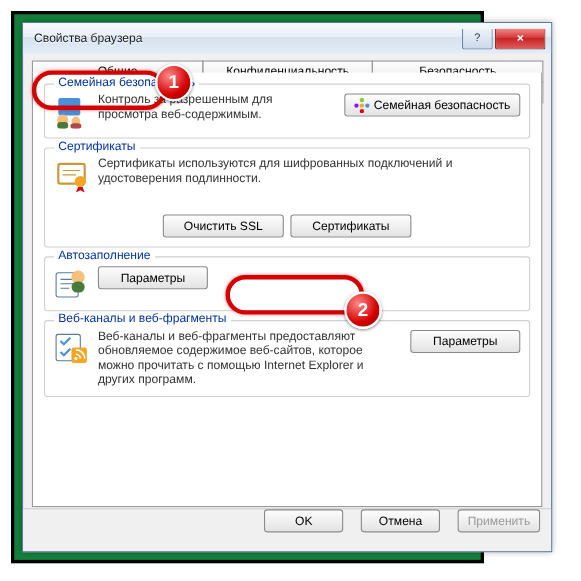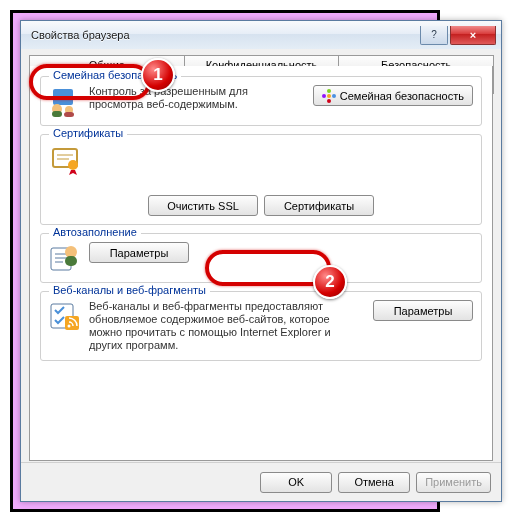--- a/index.html
+++ b/index.html
@@ -1,16 +1,16 @@
 <!DOCTYPE html>
 <html><head>
 <meta charset="utf-8">
 <style>
 body{margin:0;font-family:"Segoe UI",Tahoma,sans-serif;font-size:11px;background:#fff;width:528px;height:528px;position:relative}
-.shot{position:absolute;left:10px;top:10px;width:430px;height:502px;border:3px solid #000;box-sizing:border-box;background:#f0abfc}
+.shot{position:absolute;left:10px;top:10px;width:430px;height:502px;border:3px solid #000;box-sizing:border-box;background:#15803d}
 .dialog{position:absolute;left:7px;top:7px;width:480px;height:480px;background:#f0f0f0;border:1px solid #5a7ba0;box-shadow:0 0 6px rgba(0,0,0,.3)}
 .titlebar{height:28px;background:linear-gradient(to bottom,#f8fafc 0%,#e7eef7 45%,#d6e2ef 46%,#e4edf6 100%);display:flex;align-items:center;padding:0 4px 0 10px;color:#1a1a1a}
 .titlebar .title{flex:1;text-shadow:0 1px 0 #fff}
 .wbtn{width:26px;height:18px;margin:0 1px;border:1px solid #6b8aab;border-radius:0 0 2px 2px;border-top:none;display:flex;align-items:center;justify-content:center;background:linear-gradient(to bottom,#eef3f9,#cbd9ea)}
 .wbtn.close{width:44px;background:linear-gradient(to bottom,#f08b8b,#d83a3a 45%,#c42020 46%,#e05a5a);border-color:#8a3030}
 .wbtn span{font-family:Arial;font-size:10px;line-height:10px;color:#2b3a4c}
 .wbtn.close span{color:#fff;font-weight:bold;font-size:11px}
 .tabs{position:relative;margin:6px 8px 0 8px;height:40px}
 .tabrow{position:absolute;left:0;right:0;display:flex}
 .tabrow.top{top:0}
@@ -18,21 +18,21 @@
 .tab{flex:1;height:20px;border:1px solid #9a9a9a;background:linear-gradient(to bottom,#fdfdfd,#ececec);display:flex;align-items:center;justify-content:center;margin-right:-1px;box-sizing:border-box;cursor:pointer;font-size:11px}
 .tab.active{background:#fff;border-bottom-color:#fff;z-index:2;position:relative}
 .page{position:absolute;left:8px;right:8px;top:45px;bottom:40px;border:1px solid #9a9a9a;background:#fff;border-top:none;padding:10px 10px 6px 10px;overflow:hidden}
 .group{border:1px solid #d0d0d0;border-radius:3px;margin:0 0 8px 0;padding:8px 8px 8px 8px;position:relative;background:#fff}
 .group>legend,.group-title{position:absolute;top:-8px;left:8px;background:#fff;padding:0 4px;color:#003399}
 .row{display:flex;align-items:flex-start;gap:8px}
 .icon{width:32px;height:32px;flex-shrink:0}
 .desc{flex:1;color:#333;line-height:13px}
 .btn{height:21px;min-width:80px;padding:0 8px;border:1px solid #8a8a8a;background:linear-gradient(to bottom,#fdfdfd,#e3e3e3);border-radius:3px;font-family:inherit;font-size:11px;cursor:pointer;display:inline-flex;align-items:center;justify-content:center;gap:4px}
 .btnbar{display:flex;gap:6px;justify-content:center;margin-top:20px}
-.footer{position:absolute;left:0;right:0;bottom:0;height:38px;background:#f0f0f0;border-top:1px solid #d0d0d0;display:flex;align-items:center;justify-content:flex-end;gap:6px;padding:0 10px}
+.footer{position:absolute;left:0;right:0;bottom:0;height:38px;background:#f0f0f0;border-top:1px solid #d0d0d0;display:flex;align-items:flex-start;justify-content:flex-end;gap:16px;padding:0 10px}
 .footer .btn{min-width:72px}
 .footer .btn.disabled{color:#9a9a9a}
 .ann{position:absolute;pointer-events:none}
 .ring{border:4px solid #d40000;border-radius:20px;box-shadow:0 0 3px rgba(212,0,0,.6)}
 .num{width:30px;height:30px;border-radius:50%;background:radial-gradient(circle at 35% 30%,#ff8a8a,#d40000 60%,#8a0000);border:2px solid #fff;box-shadow:0 1px 3px rgba(0,0,0,.5);color:#fff;font-weight:bold;font-size:17px;display:flex;align-items:center;justify-content:center}
 </style>
 </head>
 <body>
 
 <div class="shot">
@@ -89,20 +89,21 @@
 
     <div class="group">
       <span class="group-title">Сертификаты</span>
       <div class="row">
         <svg class="icon" viewBox="0 0 32 32">
               <rect x="4" y="6" width="24" height="18" rx="2" fill="#fff" stroke="#c49a3a" stroke-width="2"></rect>
               <path d="M8 12h16M8 16h12" stroke="#c49a3a"></path>
               <circle cx="24" cy="22" r="5" fill="#f5a623"></circle>
               <path d="M22 27l-2 5 4-2 4 2-2-5" fill="#d0021b"></path>
             </svg>
+        <div class="desc">Сертификаты используются для шифрованных подключений и удостоверения подлинности.</div>
       </div>
       <div class="btnbar">
         <button class="btn" style="min-width:110px">Очистить SSL</button>
         <button class="btn" style="min-width:110px">Сертификаты</button>
       </div>
     </div>
 
     <div class="group">
       <span class="group-title">Автозаполнение</span>
       <div class="row">

